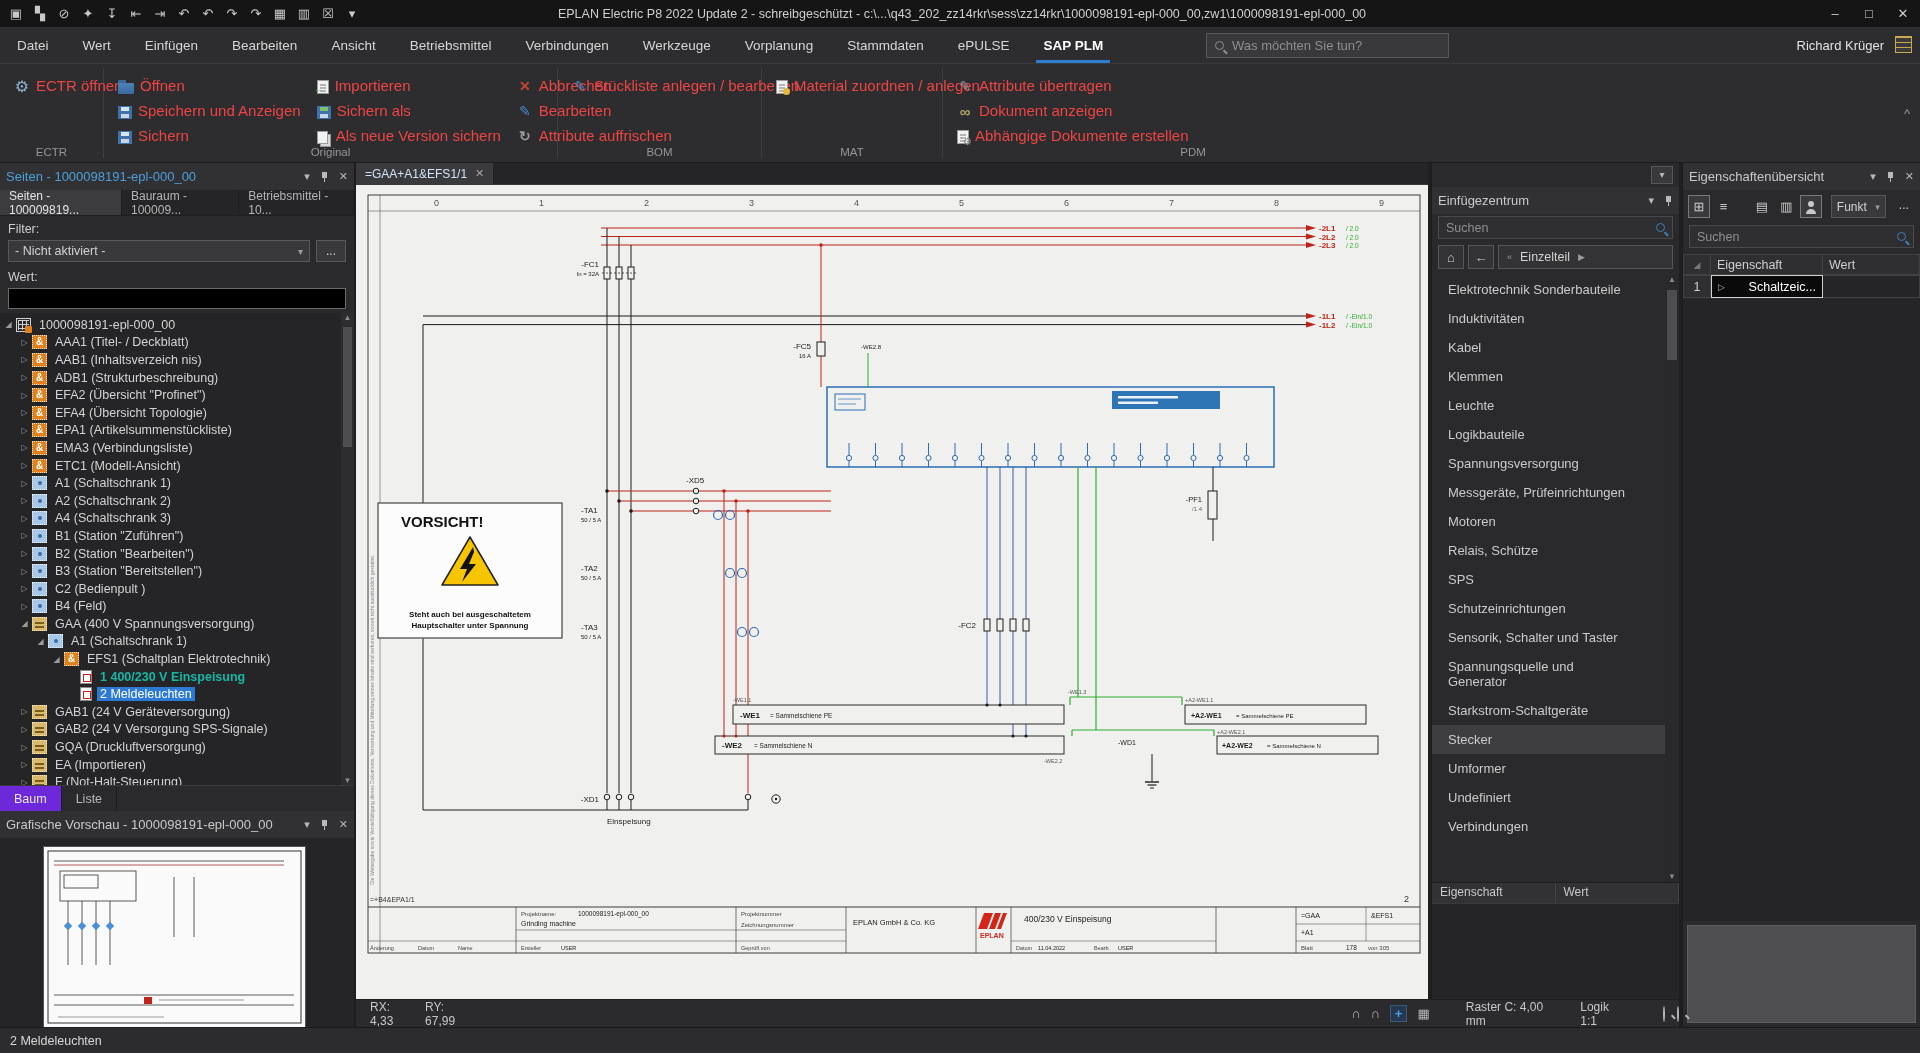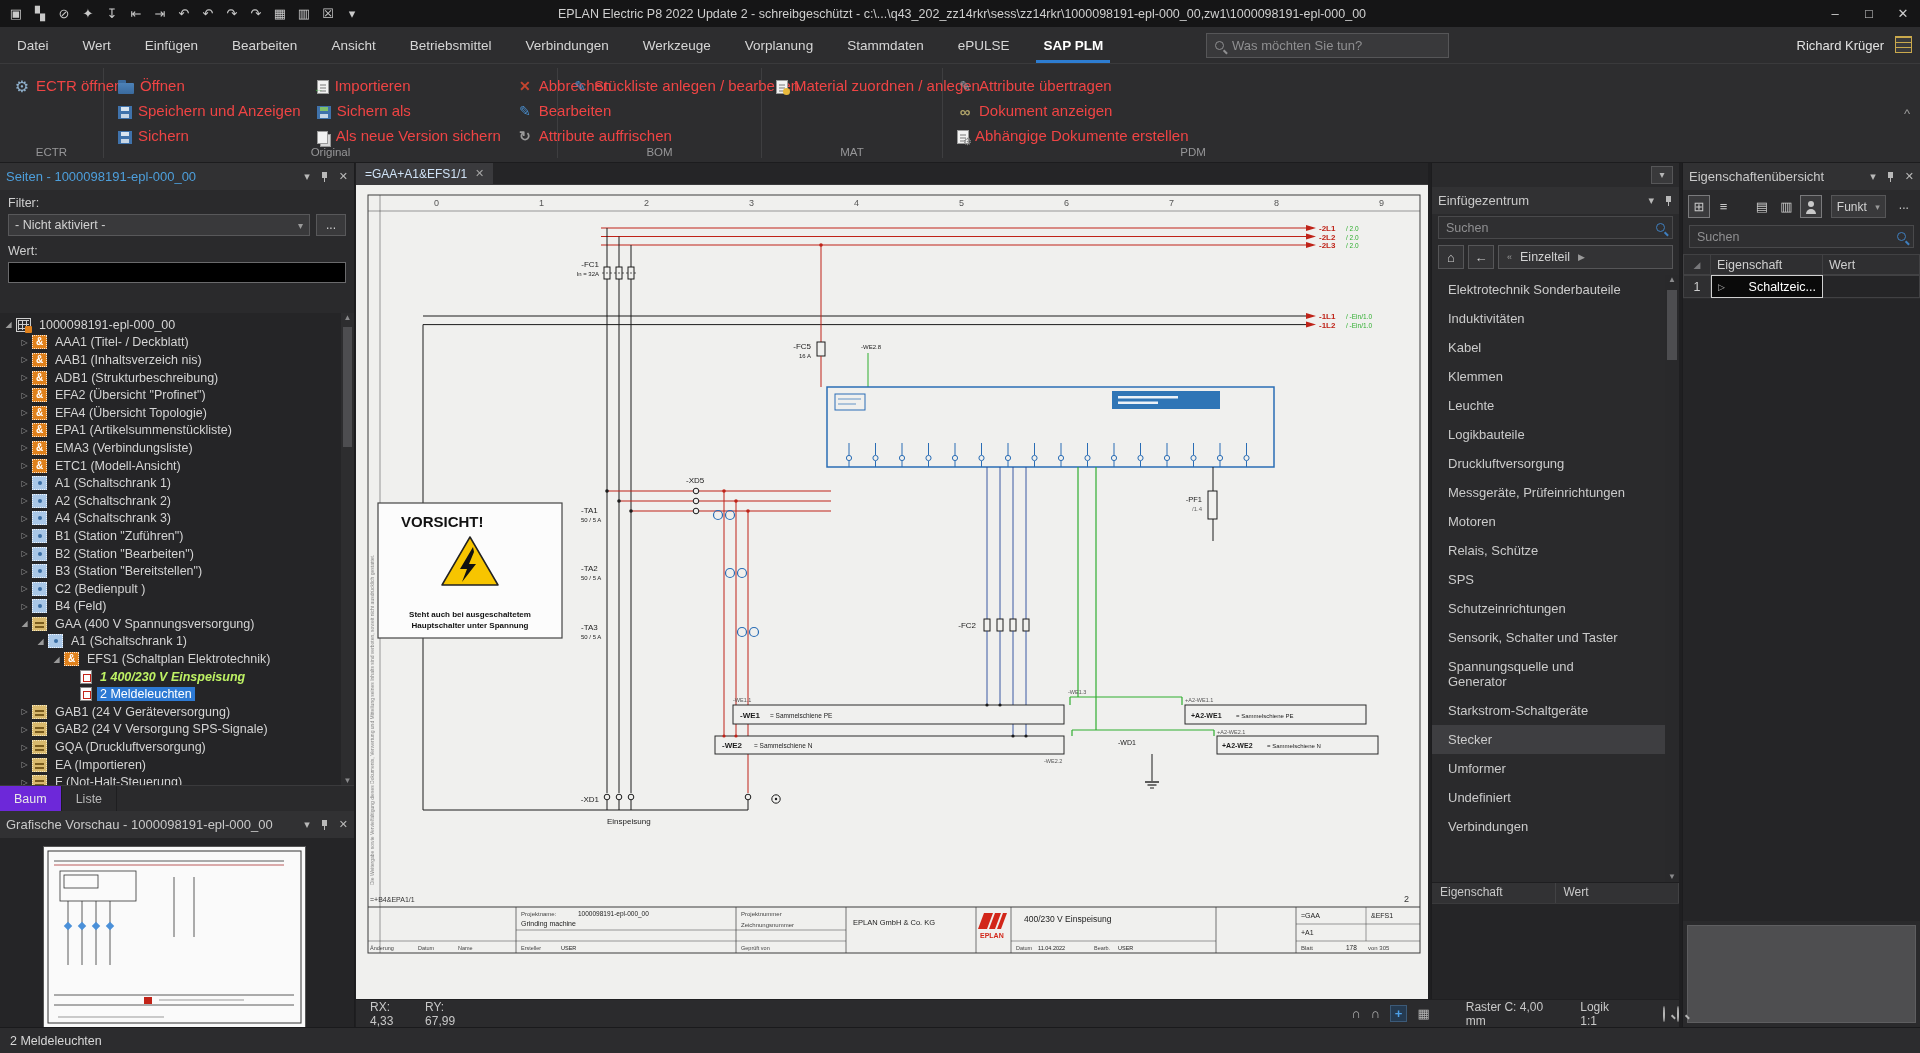--- a/index.html
+++ b/index.html
@@ -105,21 +105,21 @@
   .ti-yellow { background:#d9b96d; border:1px dotted #f3e6c0; }
   .ti-yellow::before { content:""; position:absolute; left:2px; right:2px; top:4px; height:2px; background:#7a5c1e; box-shadow:0 4px 0 #7a5c1e; }
   .ti-page { background:#fdfdfd; border:1px solid #8a8a8a; width:12px; }
   .ti-page::before { content:""; position:absolute; left:2px; top:3px; width:6px; height:6px; border:1.5px solid #c22318; }
   .ti-project { background:#2a2a2c; border:1px solid #cfcfcf; }
   .ti-project::before { content:""; position:absolute; inset:1px; background:
     linear-gradient(#cfcfcf 1px, transparent 1px) 0 4px/100% 4px,
     linear-gradient(90deg,#cfcfcf 1px, transparent 1px) 4px 0/4px 100%; }
   .ti-project::after { content:""; position:absolute; right:-2px; bottom:-2px; width:7px; height:7px; background:#e0811c; border-radius:1px; }
   .tlabel { padding:0 3px; }
-  .tlabel.bold { font-weight:bold; color:#bef264;font-style:italic; }
+  .tlabel.bold { font-weight:bold; color:#14b8a6; }
   .tlabel.sel { background:#2d7ad4; color:#fff; }
   #tree-sb { position:absolute; right:0; top:0; bottom:0; width:13px; background:#2d2d2f; font-size:8px; color:#8a8a8c; text-align:center; }
   #tree-sb .thumb { position:absolute; left:2px; right:2px; top:14px; height:120px; background:#4d4d50; }
   #bottom-tabs { position:absolute; top:622px; left:0; right:0; height:26px; background:#2a2a2c;
     border-top:1px solid #3a3a3c; display:flex; }
   #bottom-tabs .tab { padding:0 14px; display:flex; align-items:center; font-size:12.5px; color:#b8b8b8; border-right:1px solid #1e1e20; }
   #bottom-tabs .tab.active { background:#6d28d9; color:#e8e8e8; }
 
   
   #preview-title { position:absolute; top:648px; left:0; right:0; }
@@ -362,20 +362,25 @@
 <div id="workspace">
 
   <div id="left-col">
     <div class="ptitle">
       <span class="txt">Seiten - 1000098191-epl-000_00</span>
       <span class="picons">
         <span>▾</span>
         <span class="pin"></span>
         <span>✕</span>
       </span>
+    </div>
+    <div id="pages-tabs">
+      <div class="tab active">Seiten - 100009819...</div>
+      <div class="tab">Bauraum - 100009...</div>
+      <div class="tab">Betriebsmittel - 10...</div>
     </div>
     <div class="flabel">Filter:</div>
     <div class="filter-row">
       <div class="combo">
         <span>- Nicht aktiviert -</span>
         <span class="car">▾</span>
       </div>
       <div class="sqbtn">...</div>
     </div>
     <div class="flabel">Wert:</div>
@@ -905,21 +910,21 @@
         <span class="sm">▶</span>
       </div>
     </div>
     <div id="insert-list">
       <div class="ilist-item">Elektrotechnik Sonderbauteile</div>
       <div class="ilist-item">Induktivitäten</div>
       <div class="ilist-item">Kabel</div>
       <div class="ilist-item">Klemmen</div>
       <div class="ilist-item">Leuchte</div>
       <div class="ilist-item">Logikbauteile</div>
-      <div class="ilist-item">Druckluftversorgung</div>
+      <div class="ilist-item">Spannungsversorgung</div>
       <div class="ilist-item">Messgeräte, Prüfeinrichtungen</div>
       <div class="ilist-item">Motoren</div>
       <div class="ilist-item">Relais, Schütze</div>
       <div class="ilist-item">SPS</div>
       <div class="ilist-item">Schutzeinrichtungen</div>
       <div class="ilist-item">Sensorik, Schalter und Taster</div>
       <div class="ilist-item" style="width:200px">Spannungsquelle und Generator</div>
       <div class="ilist-item">Starkstrom-Schaltgeräte</div>
       <div class="ilist-item sel">Stecker</div>
       <div class="ilist-item">Umformer</div>

